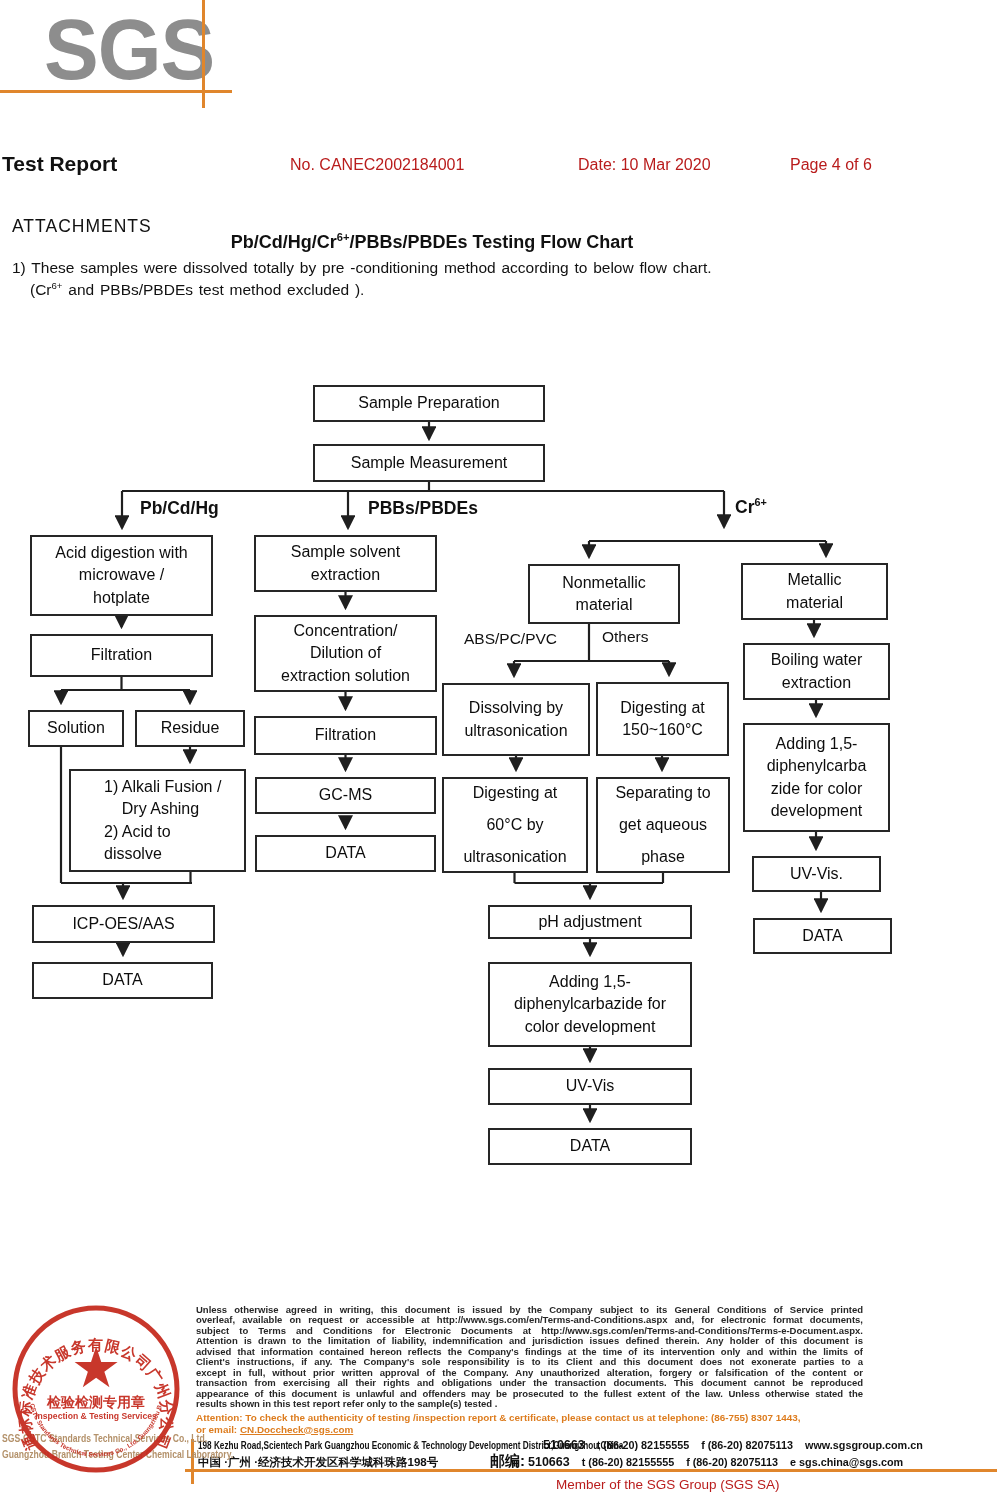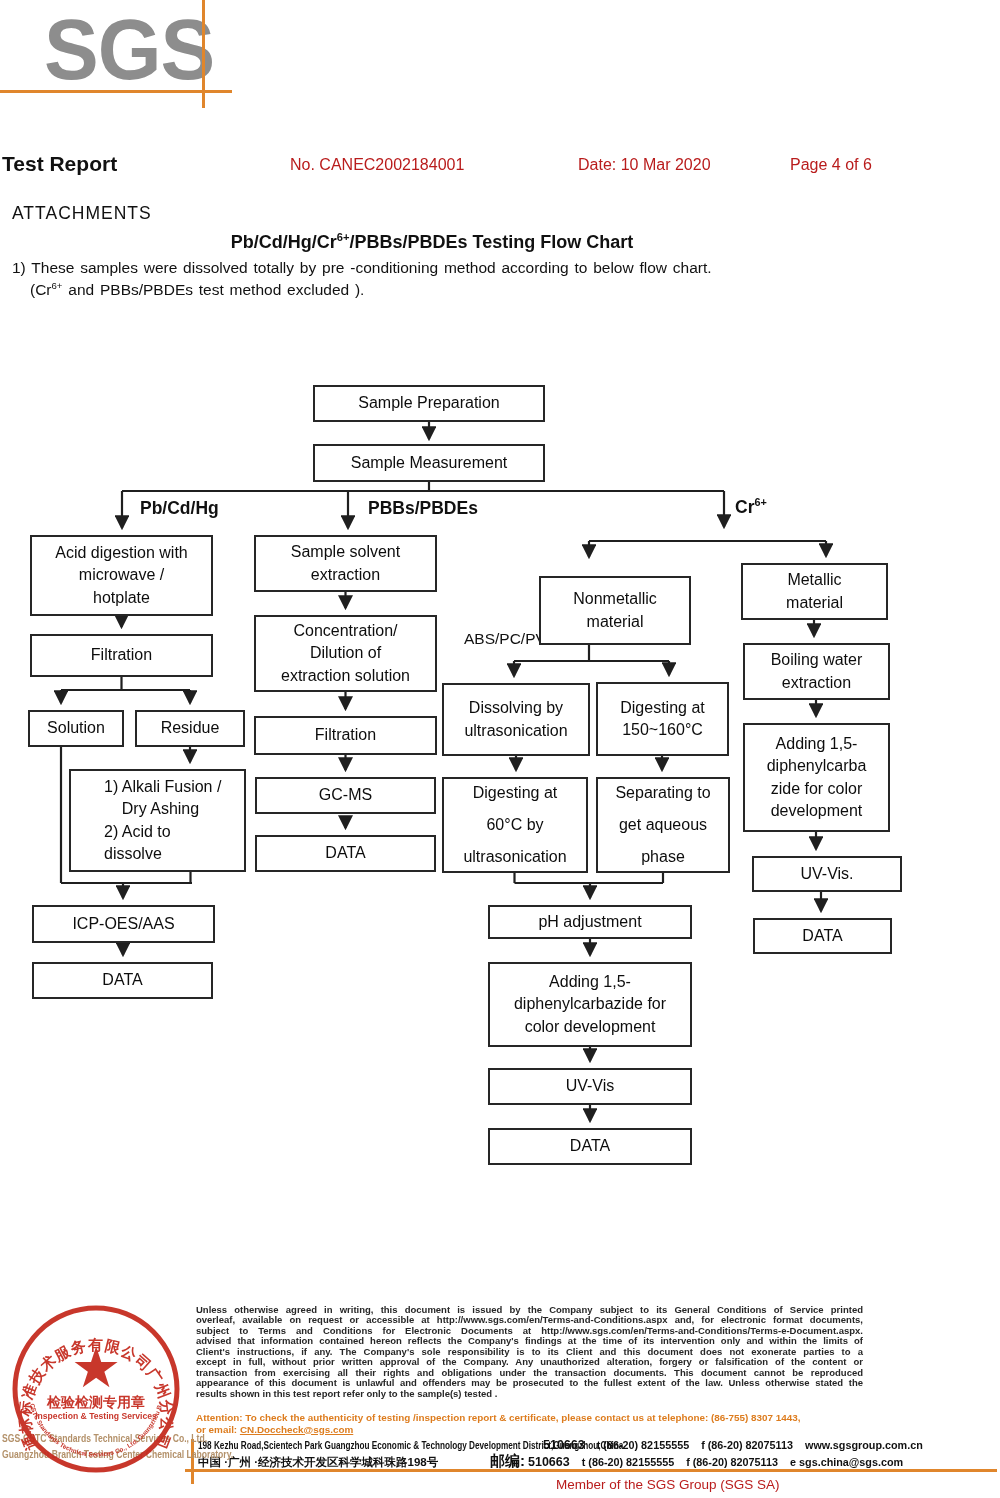--- a/index.html
+++ b/index.html
@@ -5,21 +5,21 @@
   html,body{margin:0;padding:0;}
   body{width:1000px;height:1498px;position:relative;background:#ffffff;
        font-family:"Liberation Sans","DejaVu Sans",sans-serif;color:#111;overflow:hidden;}
   
   .logo{position:absolute;left:44px;top:4px;font-size:82px;font-weight:900;color:#8d8d8d;
         letter-spacing:-1px;line-height:88px;transform:scaleY(1.04);transform-origin:top left;}
   .oline{position:absolute;background:#e0862c;}
   .hrow{position:absolute;font-size:16px;color:#b91c1c;white-space:nowrap;}
   .report-title{position:absolute;left:2px;top:152px;font-size:21px;font-weight:bold;white-space:nowrap;}
   
-  .attach-head{position:absolute;left:12px;top:203px;font-size:17.5px;letter-spacing:1px;}
+  .attach-head{position:absolute;left:12px;top:216px;font-size:17.5px;letter-spacing:1px;}
   .chart-title{position:absolute;left:0;top:231px;width:864px;text-align:center;
                font-size:18px;font-weight:bold;}
   .note{position:absolute;font-size:15.5px;word-spacing:1.5px;white-space:nowrap;}
   .sup{font-size:62%;vertical-align:super;letter-spacing:0;}
   
   .node{position:absolute;box-sizing:border-box;border:2px solid #262626;background:#fff;
         display:flex;align-items:center;justify-content:center;text-align:center;
         font-size:16px;line-height:1.4;white-space:pre-wrap;color:#0d0d0d;}
   .node.left-align{justify-content:flex-start;text-align:left;padding-left:13px;}
   .node.tall{line-height:2.0;}
@@ -135,21 +135,21 @@
 
 <div class="node" style="left:254px;top:535px;width:183px;height:57px;">Sample solvent
 extraction</div>
 <div class="node" style="left:254px;top:615px;width:183px;height:77px;">Concentration/
 Dilution of
 extraction solution</div>
 <div class="node" style="left:254px;top:716px;width:183px;height:39px;">Filtration</div>
 <div class="node" style="left:255px;top:777px;width:181px;height:37px;">GC-MS</div>
 <div class="node" style="left:255px;top:835px;width:181px;height:37px;">DATA</div>
 
-<div class="node" style="left:539px;top:564px;width:152px;height:69px;margin-top:12px;">Nonmetallic
+<div class="node" style="left:528px;top:564px;width:152px;height:60px;">Nonmetallic
 material</div>
 <div class="node" style="left:442px;top:683px;width:148px;height:73px;">Dissolving by
 ultrasonication</div>
 <div class="node" style="left:596px;top:682px;width:133px;height:74px;">Digesting at
 150~160°C</div>
 <div class="node tall" style="left:442px;top:777px;width:146px;height:96px;">Digesting at
 60°C by
 ultrasonication</div>
 <div class="node tall" style="left:596px;top:777px;width:134px;height:96px;">Separating to
 get aqueous
@@ -162,28 +162,29 @@
 <div class="node" style="left:488px;top:1128px;width:204px;height:37px;">DATA</div>
 
 <div class="node" style="left:741px;top:563px;width:147px;height:57px;">Metallic
 material</div>
 <div class="node" style="left:743px;top:643px;width:147px;height:57px;">Boiling water
 extraction</div>
 <div class="node" style="left:743px;top:723px;width:147px;height:109px;">Adding 1,5-
 diphenylcarba
 zide for color
 development</div>
-<div class="node" style="left:752px;top:856px;width:150px;height:36px;">UV-Vis.</div>
+<div class="node" style="left:752px;top:856px;width:129px;height:36px;">UV-Vis.</div>
 <div class="node" style="left:753px;top:918px;width:139px;height:36px;">DATA</div>
 
 <div>
   <div class="legal">
     <div>Unless otherwise agreed in writing, this document is issued by the Company subject to its General Conditions of Service printed</div>
     <div>overleaf, available on request or accessible at http://www.sgs.com/en/Terms-and-Conditions.aspx and, for electronic format documents,</div>
     <div>subject to Terms and Conditions for Electronic Documents at http://www.sgs.com/en/Terms-and-Conditions/Terms-e-Document.aspx.</div>
+    <div>Attention is drawn to the limitation of liability, indemnification and jurisdiction issues defined therein. Any holder of this document is</div>
     <div>advised that information contained hereon reflects the Company's findings at the time of its intervention only and within the limits of</div>
     <div>Client's instructions, if any. The Company's sole responsibility is to its Client and this document does not exonerate parties to a</div>
     <div>except in full, without prior written approval of the Company. Any unauthorized alteration, forgery or falsification of the content or</div>
     <div>transaction from exercising all their rights and obligations under the transaction documents. This document cannot be reproduced</div>
     <div>appearance of this document is unlawful and offenders may be prosecuted to the fullest extent of the law. Unless otherwise stated the</div>
     <div class="no-just">results shown in this test report refer only to the sample(s) tested .</div>
   </div>
 
   <div class="attention">
     <div>Attention: To check the authenticity of testing /inspection report &amp; certificate, please contact us at telephone: (86-755) 8307 1443,</div>

